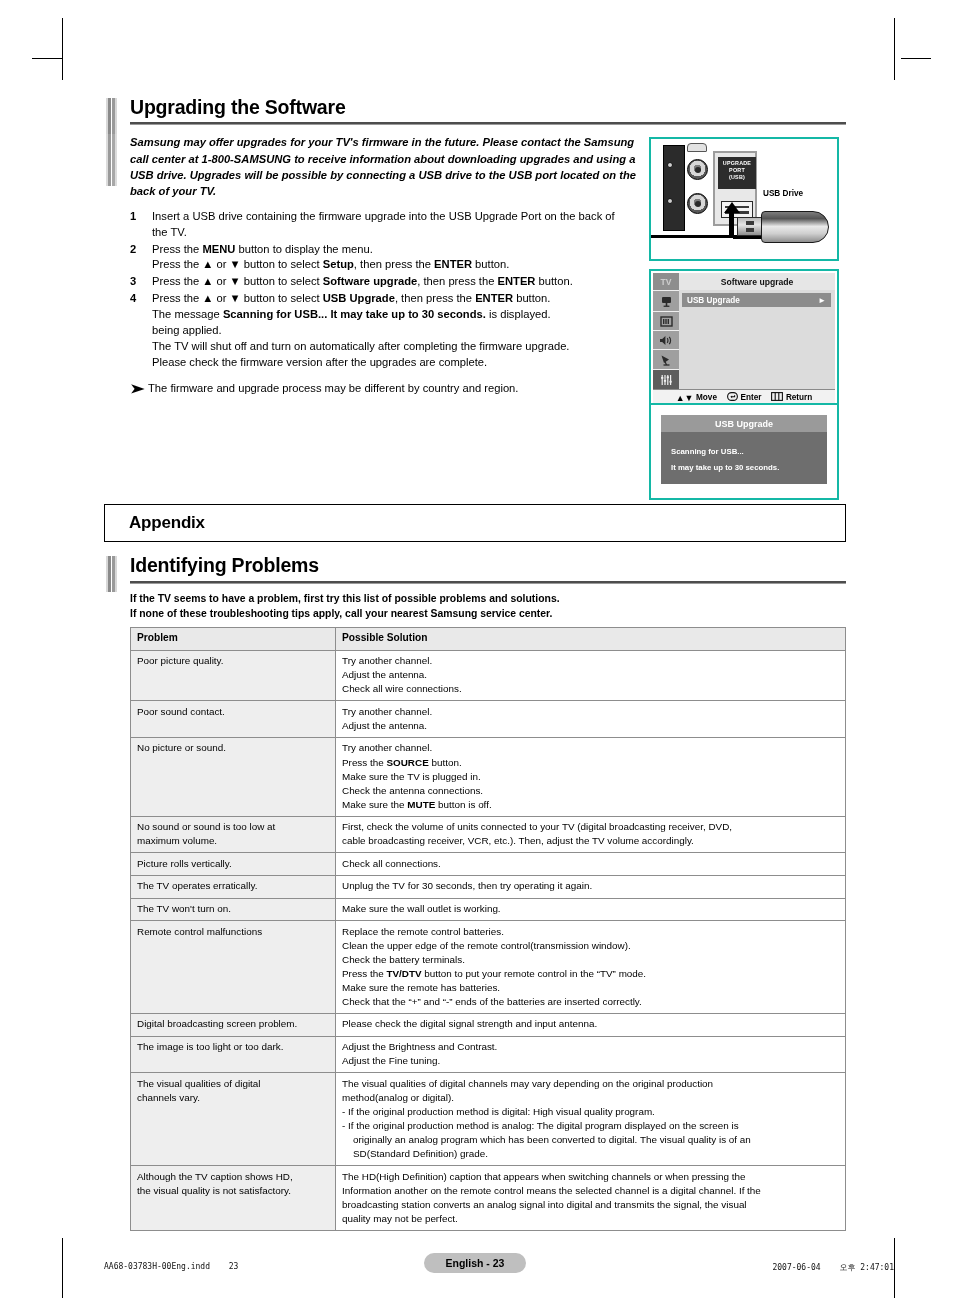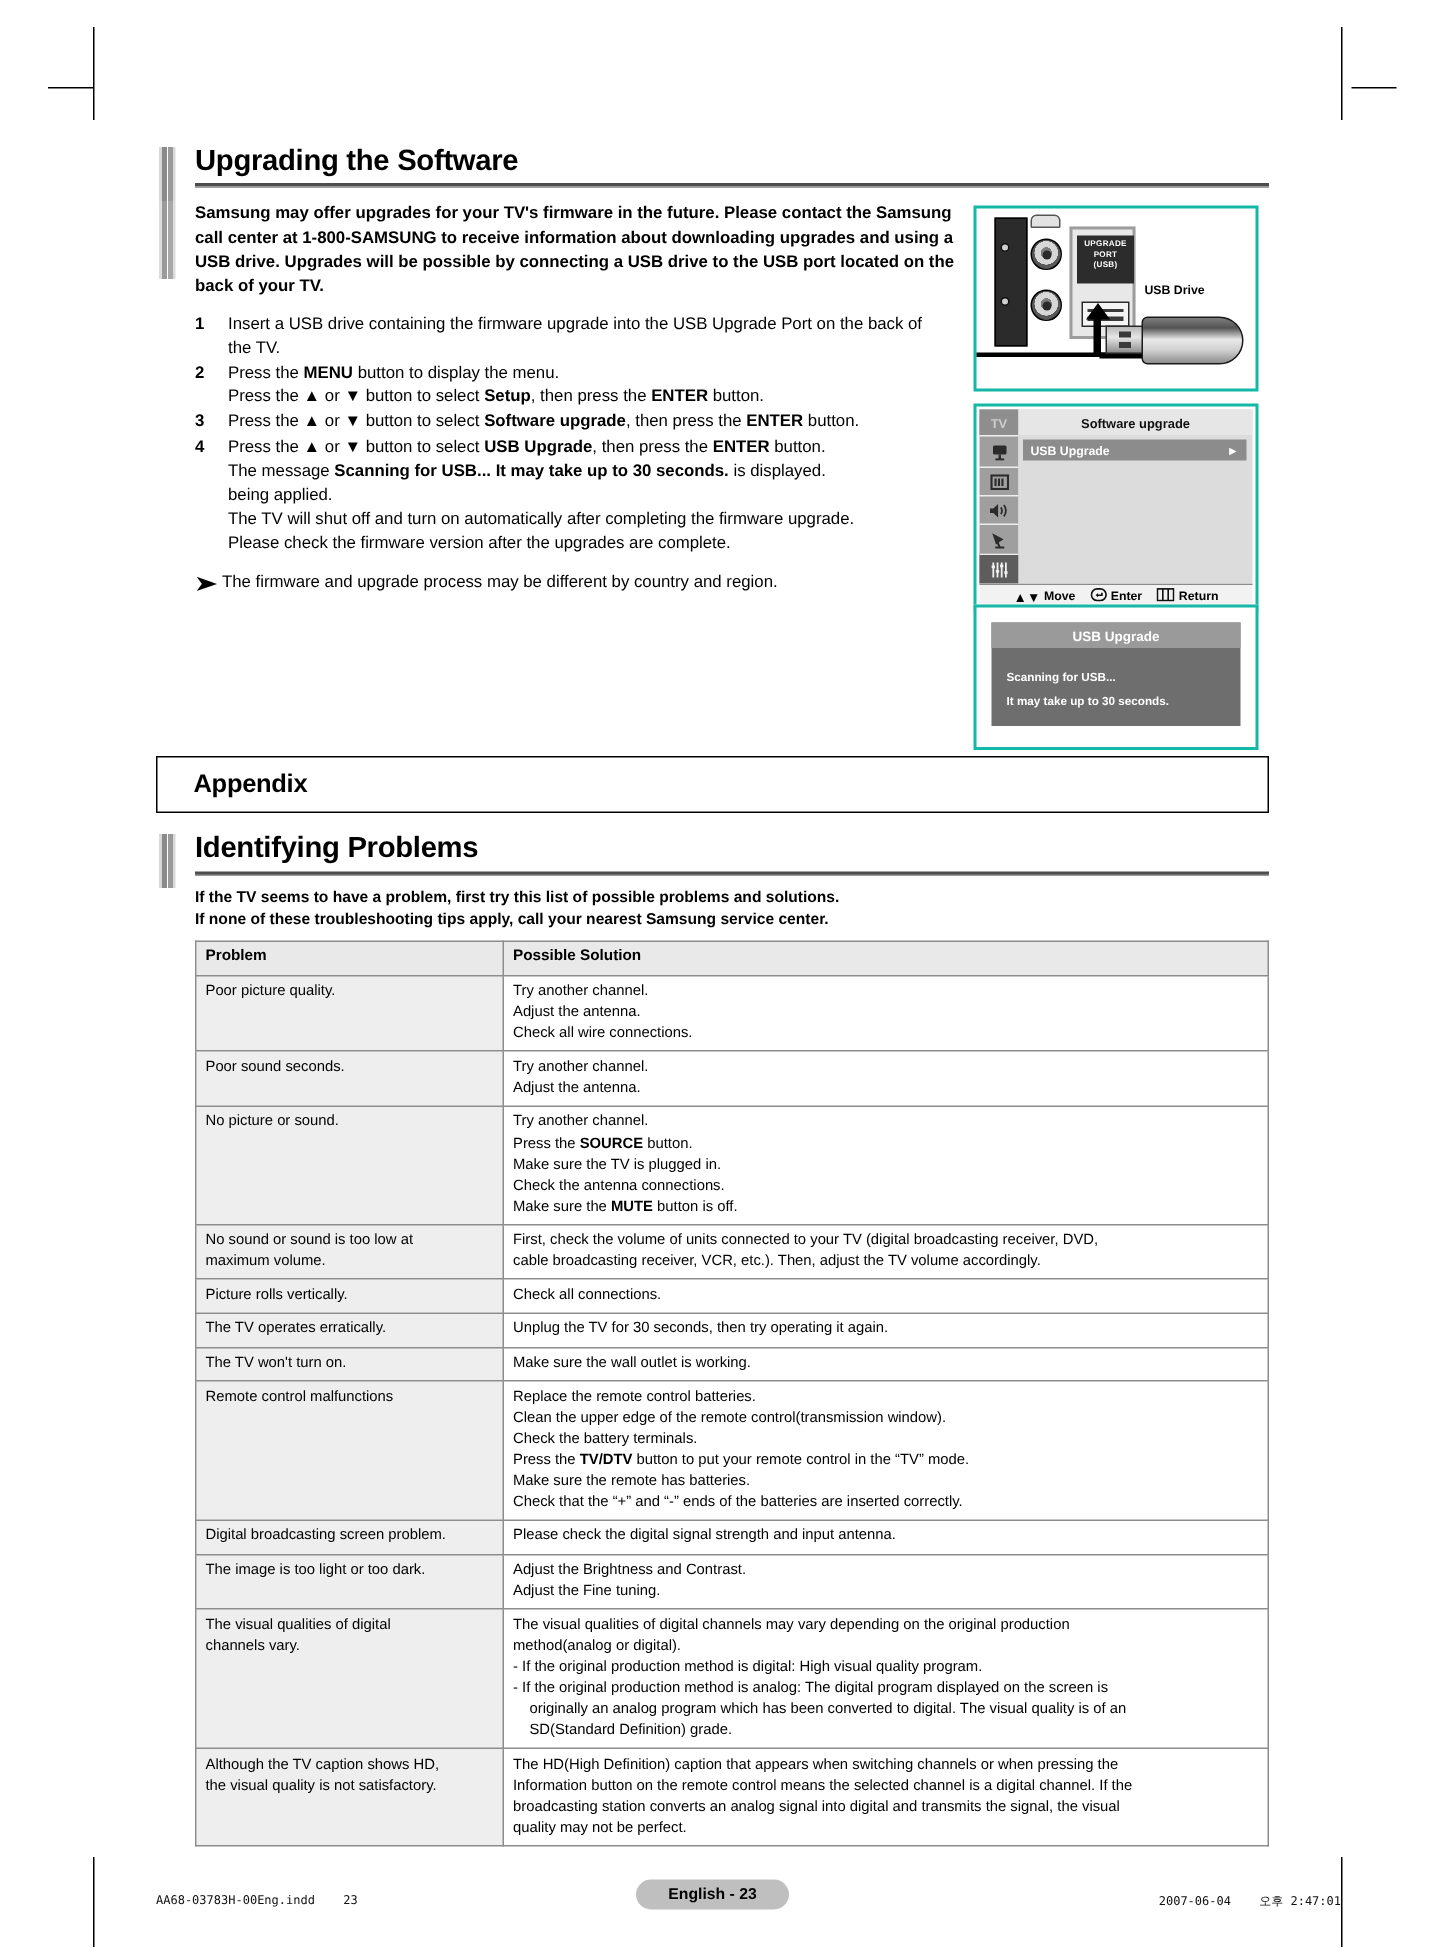--- a/index.html
+++ b/index.html
@@ -55,20 +55,21 @@
     height: 3px;
     background: #4d4d4d;
     border-bottom: 1px solid #9a9a9a;
   }
 
   
   .intro-wrap {
     position: relative;
     padding-left: 26px;
     margin-top: 9px;
+    font-style: italic;
   }
   .intro-wrap .bars {
     position: absolute;
     left: 2px; top: 0px;
     width: 11px; height: 52px;
     background: linear-gradient(to right,
       #dcdcdc 0px, #dcdcdc 2px,
       #9a9a9a 2px, #9a9a9a 5px,
       #ffffff 5px, #ffffff 6px,
       #a8a8a8 6px, #a8a8a8 9px,
@@ -431,21 +432,21 @@
               <span class="ln">Poor picture quality.</span>
             </td>
             <td class="solution">
               <span class="ln"><span>Try another channel.</span></span>
               <span class="ln"><span>Adjust the antenna.</span></span>
               <span class="ln"><span>Check all wire connections.</span></span>
             </td>
           </tr>
           <tr>
             <td class="problem">
-              <span class="ln">Poor sound seconds.</span>
+              <span class="ln">Poor sound contact.</span>
             </td>
             <td class="solution">
               <span class="ln"><span>Try another channel.</span></span>
               <span class="ln"><span>Adjust the antenna.</span></span>
             </td>
           </tr>
           <tr>
             <td class="problem">
               <span class="ln">No picture or sound.</span>
             </td>
@@ -535,21 +536,21 @@
               <span class="ln"><span>&nbsp;&nbsp;&nbsp;&nbsp;SD(Standard Definition) grade.</span></span>
             </td>
           </tr>
           <tr>
             <td class="problem">
               <span class="ln">Although the TV caption shows HD,</span>
               <span class="ln">the visual quality is not satisfactory.</span>
             </td>
             <td class="solution">
               <span class="ln"><span>The HD(High Definition) caption that appears when switching channels or when pressing the</span></span>
-              <span class="ln"><span>Information button on the remote control means the selected channel is a digital channel. If the</span></span>
+              <span class="ln"><span>Information another on the remote control means the selected channel is a digital channel. If the</span></span>
               <span class="ln"><span>broadcasting station converts an analog signal into digital and transmits the signal, the visual</span></span>
               <span class="ln"><span>quality may not be perfect.</span></span>
             </td>
           </tr>
         </tbody>
     </table>
   </div>
 
   <div class="page-badge-wrap">
     <span class="page-badge">English - 23</span>

